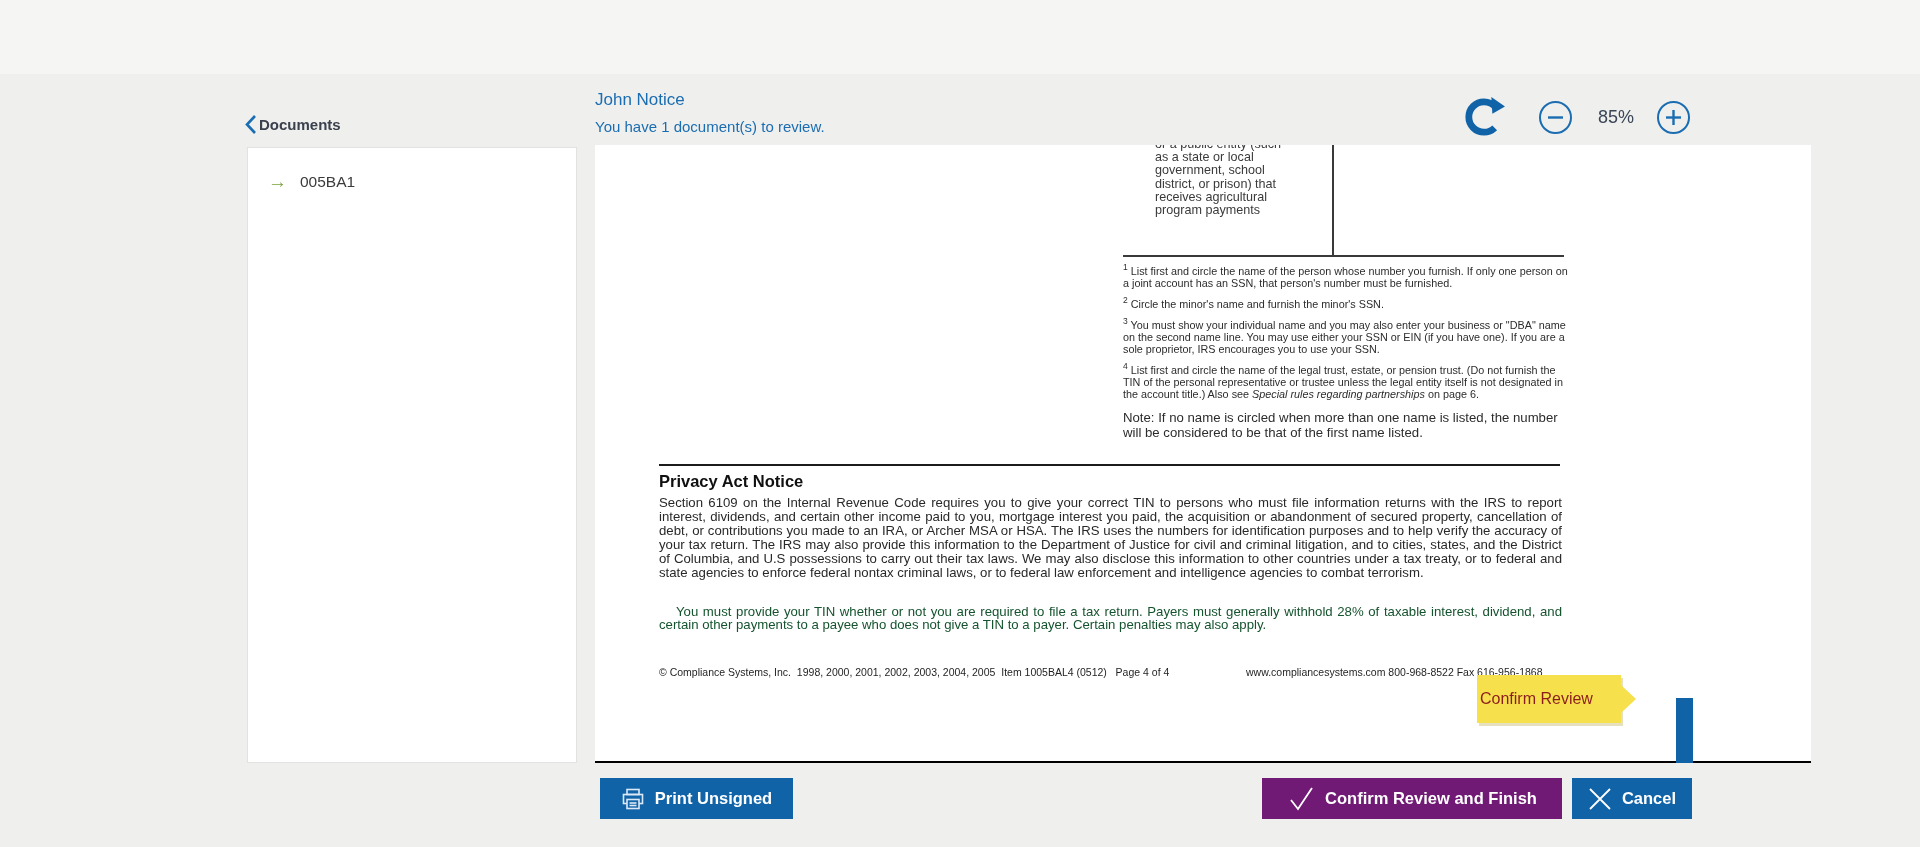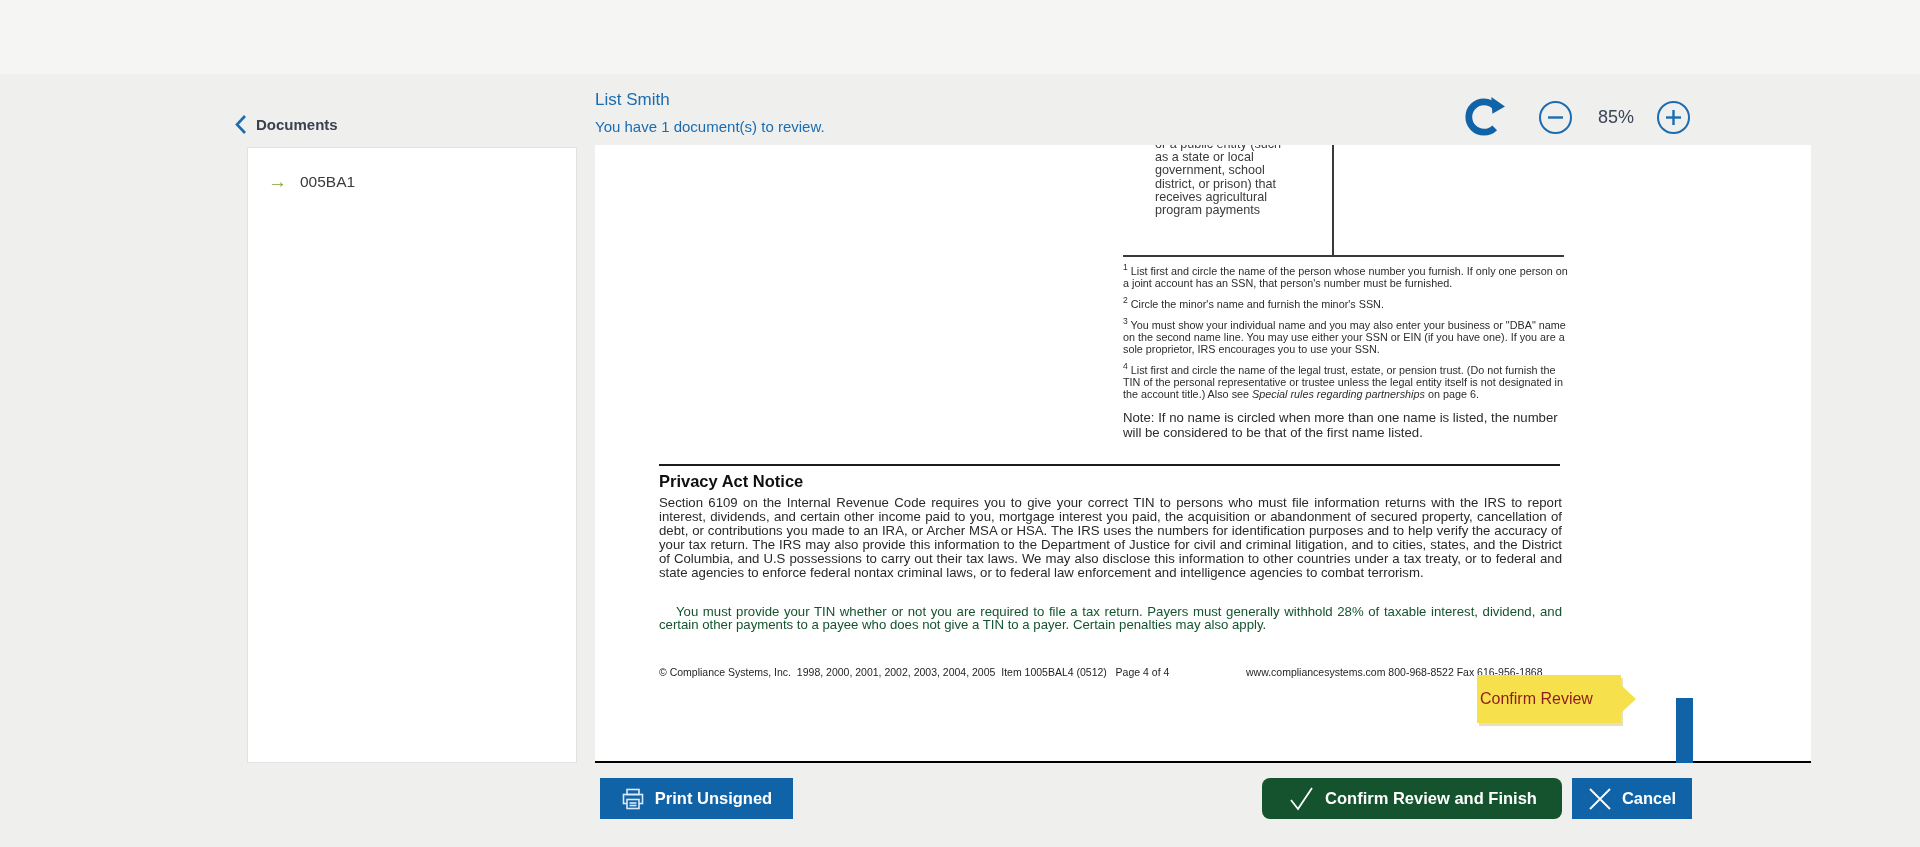--- a/index.html
+++ b/index.html
@@ -4,21 +4,21 @@
 <style>
   * { margin:0; padding:0; box-sizing:border-box; }
   html,body { width:1920px; height:847px; overflow:hidden;
     font-family:"Liberation Sans", sans-serif; background:#efefee; }
   .abs { position:absolute; }
 
   
   .top-strip { left:0; top:0; width:1920px; height:74px; background:#f5f5f4; }
 
   
-  .back-link { left:234px; top:114px; display:flex; align-items:center; gap:9px; cursor:pointer; }
+  .back-link { left:244px; top:114px; display:flex; align-items:center; gap:2px; cursor:pointer; }
   .back-link .lbl { font-size:15px; font-weight:bold; color:#3a414d; }
 
   
   .sidebar { left:247px; top:147px; width:330px; height:616px; background:#ffffff; border:1px solid #e2e2e1; }
   .doc-item { display:flex; align-items:center; gap:13px; padding:24px 20px 0 20px; cursor:pointer; }
   .doc-item .arrow { color:#7aa43c; font-size:19px; line-height:1; }
   .doc-item .lbl { font-size:15.5px; color:#3b3b3b; }
 
   
   .user-name { left:595px; top:90px; font-size:17px; color:#1b6db1; }
@@ -62,21 +62,21 @@
     border-left:15px solid #f6e14d; border-top:14px solid transparent; border-bottom:14px solid transparent; }
 
   
   .scroll-thumb { left:1676px; top:698px; width:17px; height:65px; background:#1163a8; cursor:pointer; }
 
   
   .btn { position:absolute; top:778px; height:41px; display:flex; align-items:center;
     justify-content:center; gap:10px; color:#ffffff; font-size:16.5px; font-weight:bold;
     border:none; cursor:pointer; }
   .btn-dark  { background:#1163a8; }
-  .btn-steel { background:#14532d;border-radius:8px; }
+  .btn-steel { background:#701a75; }
   .print-btn   { left:600px;  width:193px; }
   .confirm-btn { left:1262px; width:300px; }
   .cancel-btn  { left:1572px; width:120px; }
 </style>
 </head>
 <body>
 
 <div class="abs top-strip"></div>
 
 <div class="abs back-link">
@@ -88,21 +88,21 @@
   <span class="lbl">Documents</span>
 </div>
 
 <div class="abs sidebar">
   <div class="doc-item">
     <span class="arrow">→</span>
     <span class="lbl">005BA1</span>
   </div>
 </div>
 
-<div class="abs user-name">List Smith</div>
+<div class="abs user-name">John Notice</div>
 <div class="abs subtitle">You have 1 document(s) to review.</div>
 
 <div class="abs refresh-btn">
   <span>
     <svg width="44" height="44" viewBox="0 0 42 42">
       <circle cx="21" cy="21" r="14.5" fill="none" stroke="#1163a8" stroke-width="6.5" stroke-dasharray="69 22.1" stroke-dashoffset="-11.4"></circle>
       <polygon points="28,2 41,11 29,18" fill="#1163a8"></polygon>
     </svg>
   </span>
 </div>

